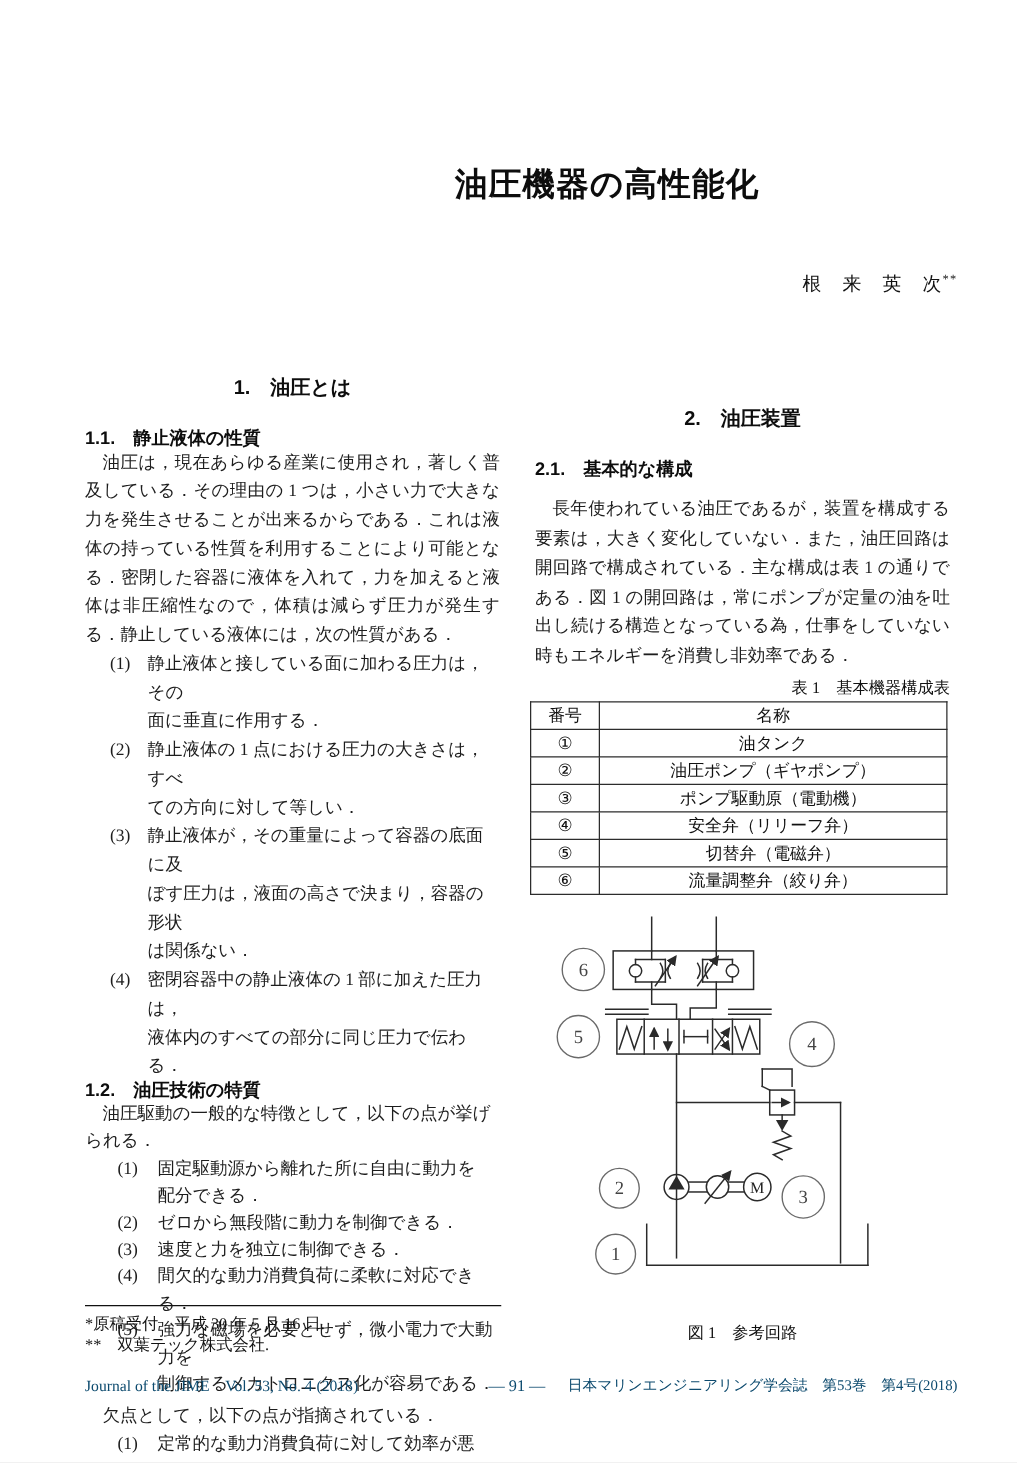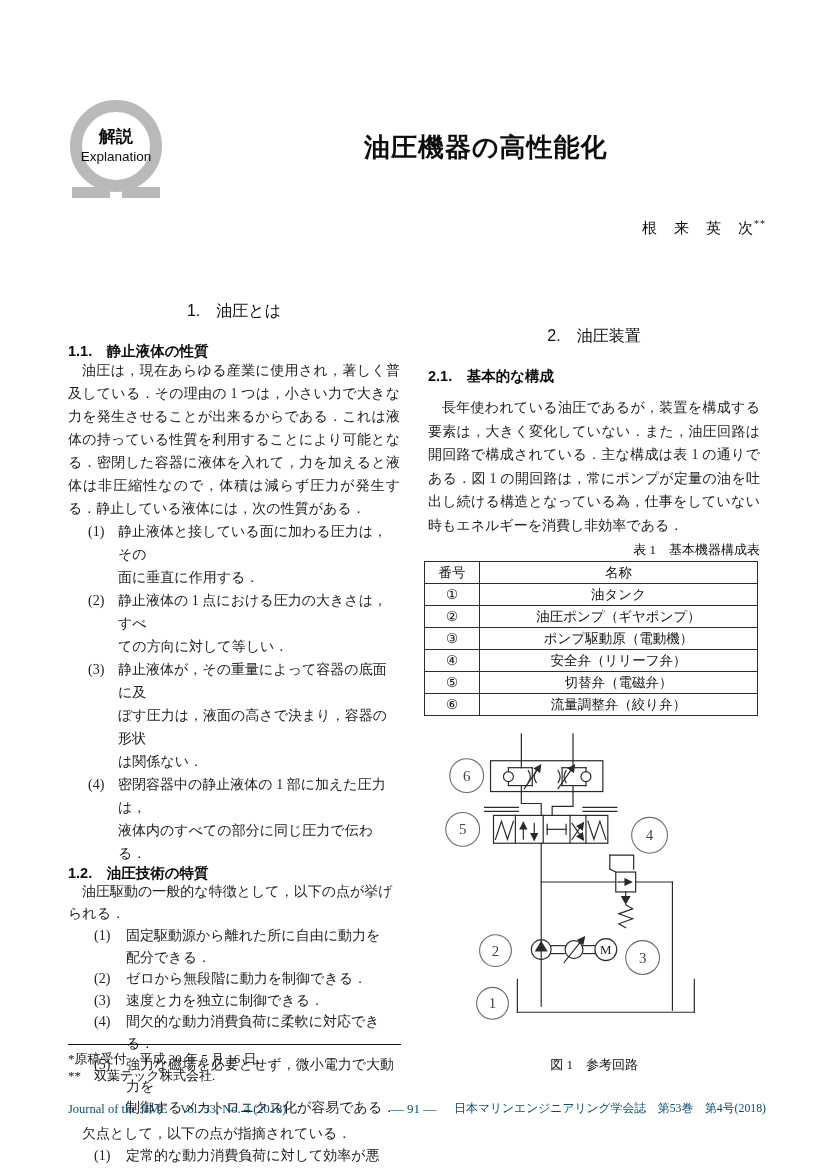--- a/index.html
+++ b/index.html
@@ -22,21 +22,21 @@
     font-family:Liberation Serif, serif;
     font-size:26px;font-weight:bold;letter-spacing:1px;color:#0d0d0d;white-space:nowrap;}
   .author{position:absolute;right:61px;top:218px;font-size:15px;color:#111;
     letter-spacing:1px;white-space:nowrap;}
   .author sup{font-size:10px;}
   
   .col{position:absolute;font-size:14px;}
   .col-left{left:68px;top:301px;width:332px;}
   .col-right{left:428px;top:326px;width:332px;}
   h1.sec{margin:0;font-family:"Liberation Sans","DejaVu Sans",sans-serif;
-    font-size:16px;line-height:19px;font-weight:normal;text-align:center;color:#0d0d0d;}
+    font-size:16px;line-height:19px;font-weight:bold;text-align:center;color:#0d0d0d;}
   .col-left h1.sec{margin-bottom:23px;}
   .col-right h1.sec{margin-bottom:23px;}
   h2.sub{margin:0;font-family:"Liberation Sans","DejaVu Sans",sans-serif;
     font-size:14.5px;line-height:16px;font-weight:bold;color:#0d0d0d;}
   p.body{margin:0;line-height:23px;text-align:justify;text-indent:1em;}
   .col-right p.body{line-height:23.5px;}
   .preline{white-space:pre-line;}
   
   .nlist{margin:0;}
   .li{display:flex;line-height:23px;}
@@ -67,29 +67,20 @@
   .footer{position:absolute;left:0;top:1101px;width:100%;height:18px;font-size:12.5px;color:#0c4a6e;}
   .footer .f-left{position:absolute;left:68px;top:0;}
   .footer .f-center{position:absolute;left:0;top:0;width:100%;text-align:center;font-size:13px;}
   .footer .f-right{position:absolute;right:61px;top:0;font-size:11.8px;}
 </style>
 </head>
 <body>
 
 <div class="page">
 
-  <div class="badge">
-    <svg class="omega" width="92" height="102" viewBox="0 0 92 102">
-      <circle cx="46" cy="47" r="40" fill="none" stroke="#b9b9b9" stroke-width="12"></circle>
-      <rect x="2" y="88" width="38" height="11" fill="#b9b9b9"></rect>
-      <rect x="52" y="88" width="38" height="11" fill="#b9b9b9"></rect>
-    </svg>
-    <div class="ja">解説</div>
-    <div class="en">Explanation</div>
-  </div>
 
   <div class="doc-title">油圧機器の高性能化</div>
   <div class="author"><span>根　来　英　次</span><sup>**</sup></div>
 
   <div class="col col-left">
     <h1 class="sec">1.　油圧とは</h1>
     <h2 class="sub">1.1.　静止液体の性質</h2>
     <p class="body">油圧は，現在あらゆる産業に使用され，著しく普及している．その理由の 1 つは，小さい力で大きな力を発生させることが出来るからである．これは液体の持っている性質を利用することにより可能となる．密閉した容器に液体を入れて，力を加えると液体は非圧縮性なので，体積は減らず圧力が発生する．静止している液体には，次の性質がある．</p>
 
     <div class="nlist">

